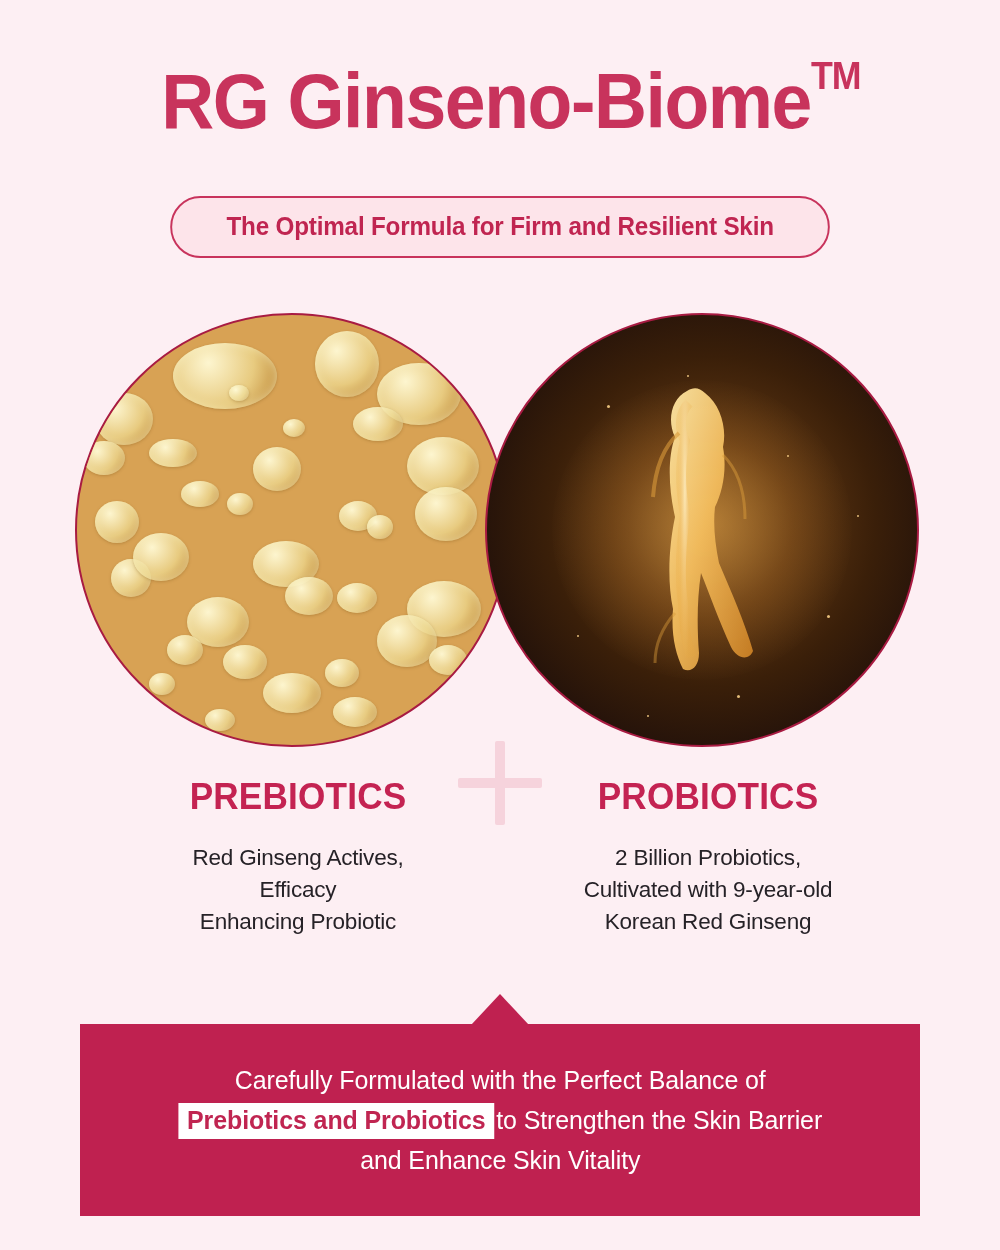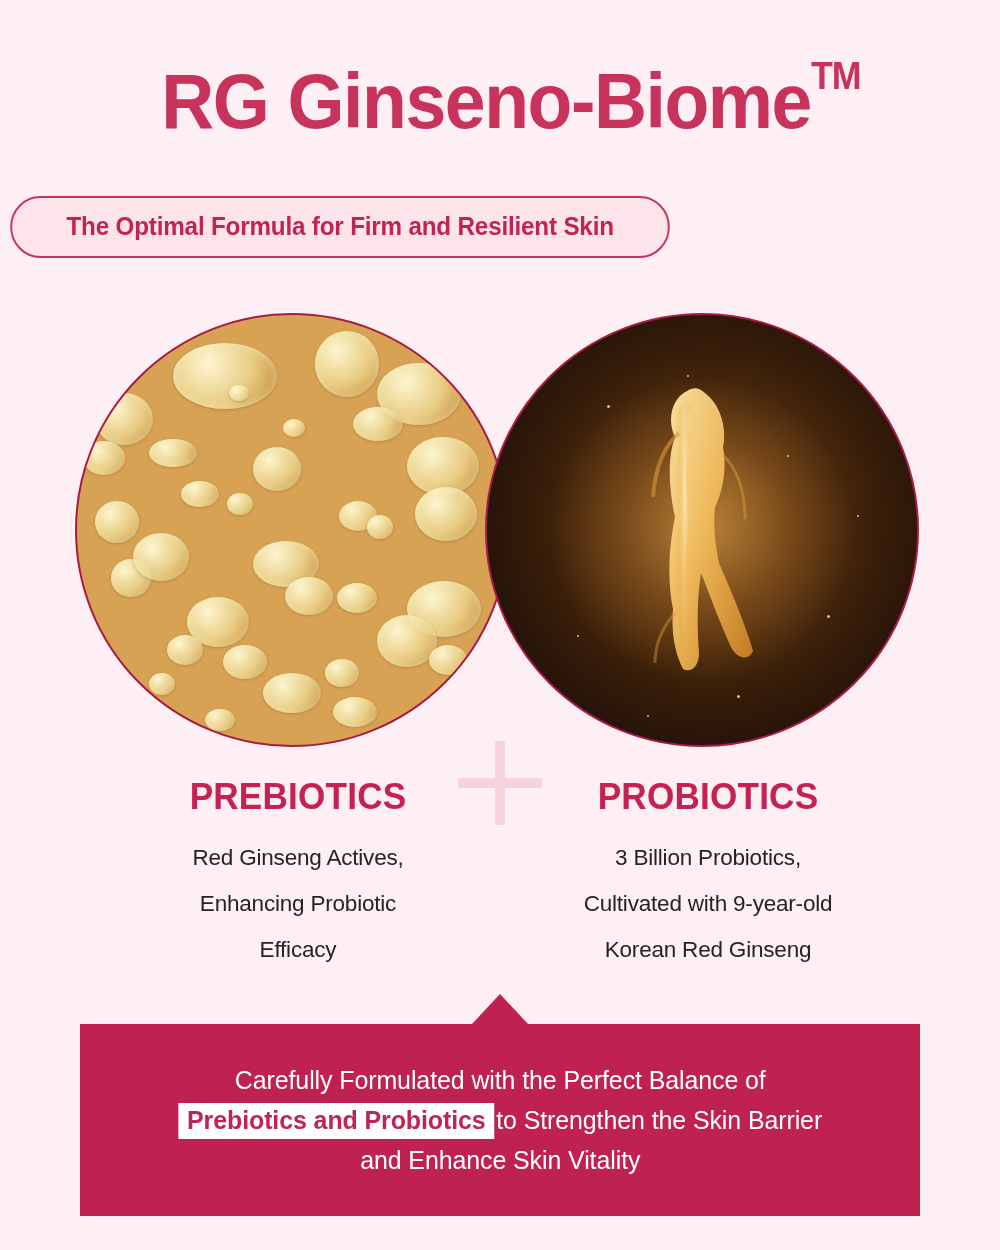--- a/index.html
+++ b/index.html
@@ -32,21 +32,21 @@
   .title .tm{
     font-size:38px;
     vertical-align:super;
     position:relative;
     top:-12px;
     letter-spacing:-1px;
   }
 
   
   .pill-row{
-    position:absolute;left:0;top:196px;width:1000px;text-align:left;
+    position:absolute;left:0;top:196px;width:1000px;text-align:center;
   }
   .pill{
     display:inline-block;
     box-sizing:border-box;
     border:2.5px solid #c8335c;
     border-radius:40px;
     background:#fde4ea;
     padding:14px 56px 15px 56px;
     color:#c02551;
     font-size:25px;
@@ -116,21 +116,21 @@
   .col-right{left:505px;}
   .col-head{
     font-size:37px;font-weight:bold;color:#c42352;
     letter-spacing:0.2px;line-height:1;margin:0 0 27px 0;
     transform:scaleX(0.95);
   }
   .col-body{
     font-size:22.5px;color:#262227;line-height:1.42;
     letter-spacing:-0.2px;
   }
-  .col-body span{display:block;margin-top:14px;}
+  .col-body span{display:block;}
 
   
   .banner-wrap{position:absolute;left:0;top:994px;width:1000px;height:225px;}
   .notch{
     position:absolute;left:471px;top:0;
     width:0;height:0;
     border-left:29px solid transparent;
     border-right:29px solid transparent;
     border-bottom:31px solid #bf2150;
   }
@@ -240,28 +240,28 @@
   <div class="plus">
     <div class="bar-h"></div>
     <div class="bar-v"></div>
   </div>
 
   <div class="cols">
     <div class="col col-left">
       <div class="col-head">PREBIOTICS</div>
       <div class="col-body">
         <span>Red Ginseng Actives,</span>
+        <span>Efficacy</span>
         <span>Enhancing Probiotic</span>
-        <span>Efficacy</span>
       </div>
     </div>
     <div class="col col-right">
       <div class="col-head">PROBIOTICS</div>
       <div class="col-body">
-        <span>3 Billion Probiotics,</span>
+        <span>2 Billion Probiotics,</span>
         <span>Cultivated with 9-year-old</span>
         <span>Korean Red Ginseng</span>
       </div>
     </div>
   </div>
 
   <div class="banner-wrap">
     <div class="notch"></div>
     <div class="banner">
       <div class="banner-text">

